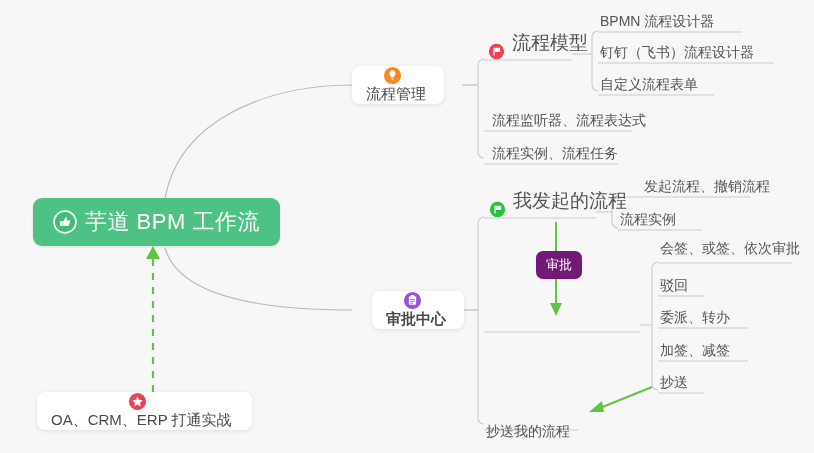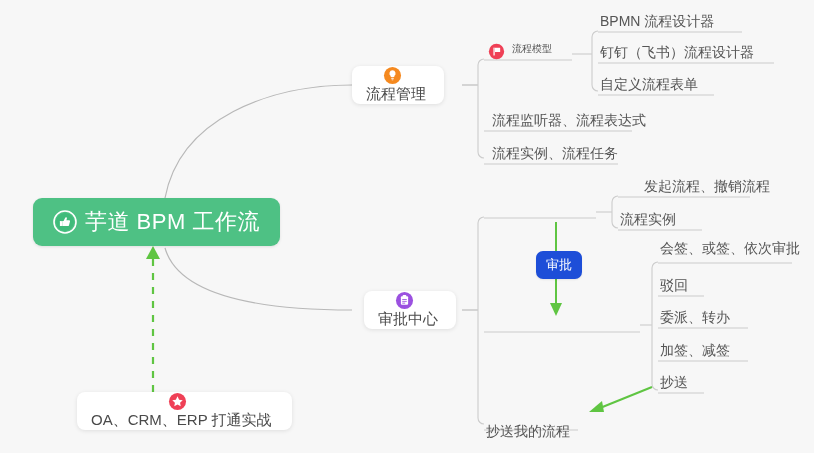--- a/index.html
+++ b/index.html
@@ -71,30 +71,30 @@
     height: 26px;
     padding: 0 6px 0 2px;
     align-items: flex-end;
     line-height: 1;
   }
   .leaf-node .node-label { padding-bottom: 4px; }
 
   
   .icon-leaf {
     color: #555555;
-    font-size: 10px;
+    font-size: 19px;
     height: 26px;
     padding: 0 4px 0 0;
     align-items: flex-end;
   }
   .icon-leaf .node-label { padding-bottom: 4px; }
 
   
   .tag-node {
-    background: #1d4ed8;
+    background: #701a75;
     border-radius: 7px;
     color: #ffffff;
     font-size: 13px;
     height: 28px;
     padding: 0 10px;
     justify-content: center;
     box-shadow: 0 1px 2px rgba(0,0,0,0.08);
   }
 
   
@@ -208,34 +208,44 @@
     <span class="node-label">钉钉（飞书）流程设计器</span>
   </div>
 
   <div class="node leaf-node" style="left:490px; top:105px;text-align:center;">
     <span class="node-label">流程监听器、流程表达式</span>
   </div>
   <div class="node leaf-node" style="left:490px; top:138px;">
     <span class="node-label">流程实例、流程任务</span>
   </div>
 
-  <div class="node card-node" style="left:364px; top:291px;">
+  <div class="node card-node" style="left:372px; top:291px;font-weight:bold;">
     <span class="icon icon-sm">
       <svg width="19" height="19" viewBox="0 0 20 20">
         <circle cx="10" cy="10" r="9" fill="#9b51e0"></circle>
         <rect x="6.2" y="5.6" width="7.6" height="9.0" rx="1.1" fill="#ffffff"></rect>
         <rect x="8.1" y="4.2" width="3.8" height="2.2" rx="0.8" fill="#ffffff"></rect>
         <rect x="7.6" y="8.4" width="4.8" height="0.9" fill="#9b51e0"></rect>
         <rect x="7.6" y="10.4" width="4.8" height="0.9" fill="#9b51e0"></rect>
         <rect x="7.6" y="12.3" width="3.1" height="0.9" fill="#9b51e0"></rect>
       </svg>
     </span>
     <span class="node-label">审批中心</span>
   </div>
 
+  <div class="node icon-leaf" style="left:489px; top:192px;">
+    <span class="icon icon-sm">
+      <svg width="17" height="17" viewBox="0 0 20 20">
+        <circle cx="10" cy="10" r="9" fill="#27c13e"></circle>
+        <rect x="6.4" y="5.2" width="1.5" height="9.6" rx="0.6" fill="#ffffff"></rect>
+        <path d="M8.2 5.6h6.1v5.0H8.2z" fill="#ffffff"></path>
+      </svg>
+    </span>
+    <span class="node-label">我发起的流程</span>
+  </div>
 
   <div class="node leaf-node" style="left:618px; top:171px;margin-left:24px;">
     <span class="node-label">发起流程、撤销流程</span>
   </div>
   <div class="node leaf-node" style="left:618px; top:204px;">
     <span class="node-label">流程实例</span>
   </div>
 
   <div class="node tag-node" style="left:536px; top:251px;">
     <span class="node-label">审批</span>
@@ -255,21 +265,21 @@
     <span class="node-label">加签、减签</span>
   </div>
   <div class="node leaf-node" style="left:658px; top:367px;">
     <span class="node-label">抄送</span>
   </div>
 
   <div class="node leaf-node" style="left:484px; top:416px;">
     <span class="node-label">抄送我的流程</span>
   </div>
 
-  <div class="node card-node wide" style="left:37px; top:392px;margin-left:40px;">
+  <div class="node card-node wide" style="left:37px; top:392px;">
     <span class="icon icon-sm">
       <svg width="19" height="19" viewBox="0 0 20 20">
         <circle cx="10" cy="10" r="9" fill="#ef4056"></circle>
         <path d="M10 4.6l1.7 3.5 3.8.5-2.8 2.7.7 3.8L10 13.2l-3.4 1.9.7-3.8L4.5 8.6l3.8-.5z" fill="#ffffff"></path>
       </svg>
     </span>
     <span class="node-label">OA、CRM、ERP 打通实战</span>
   </div>
 
 </div>

